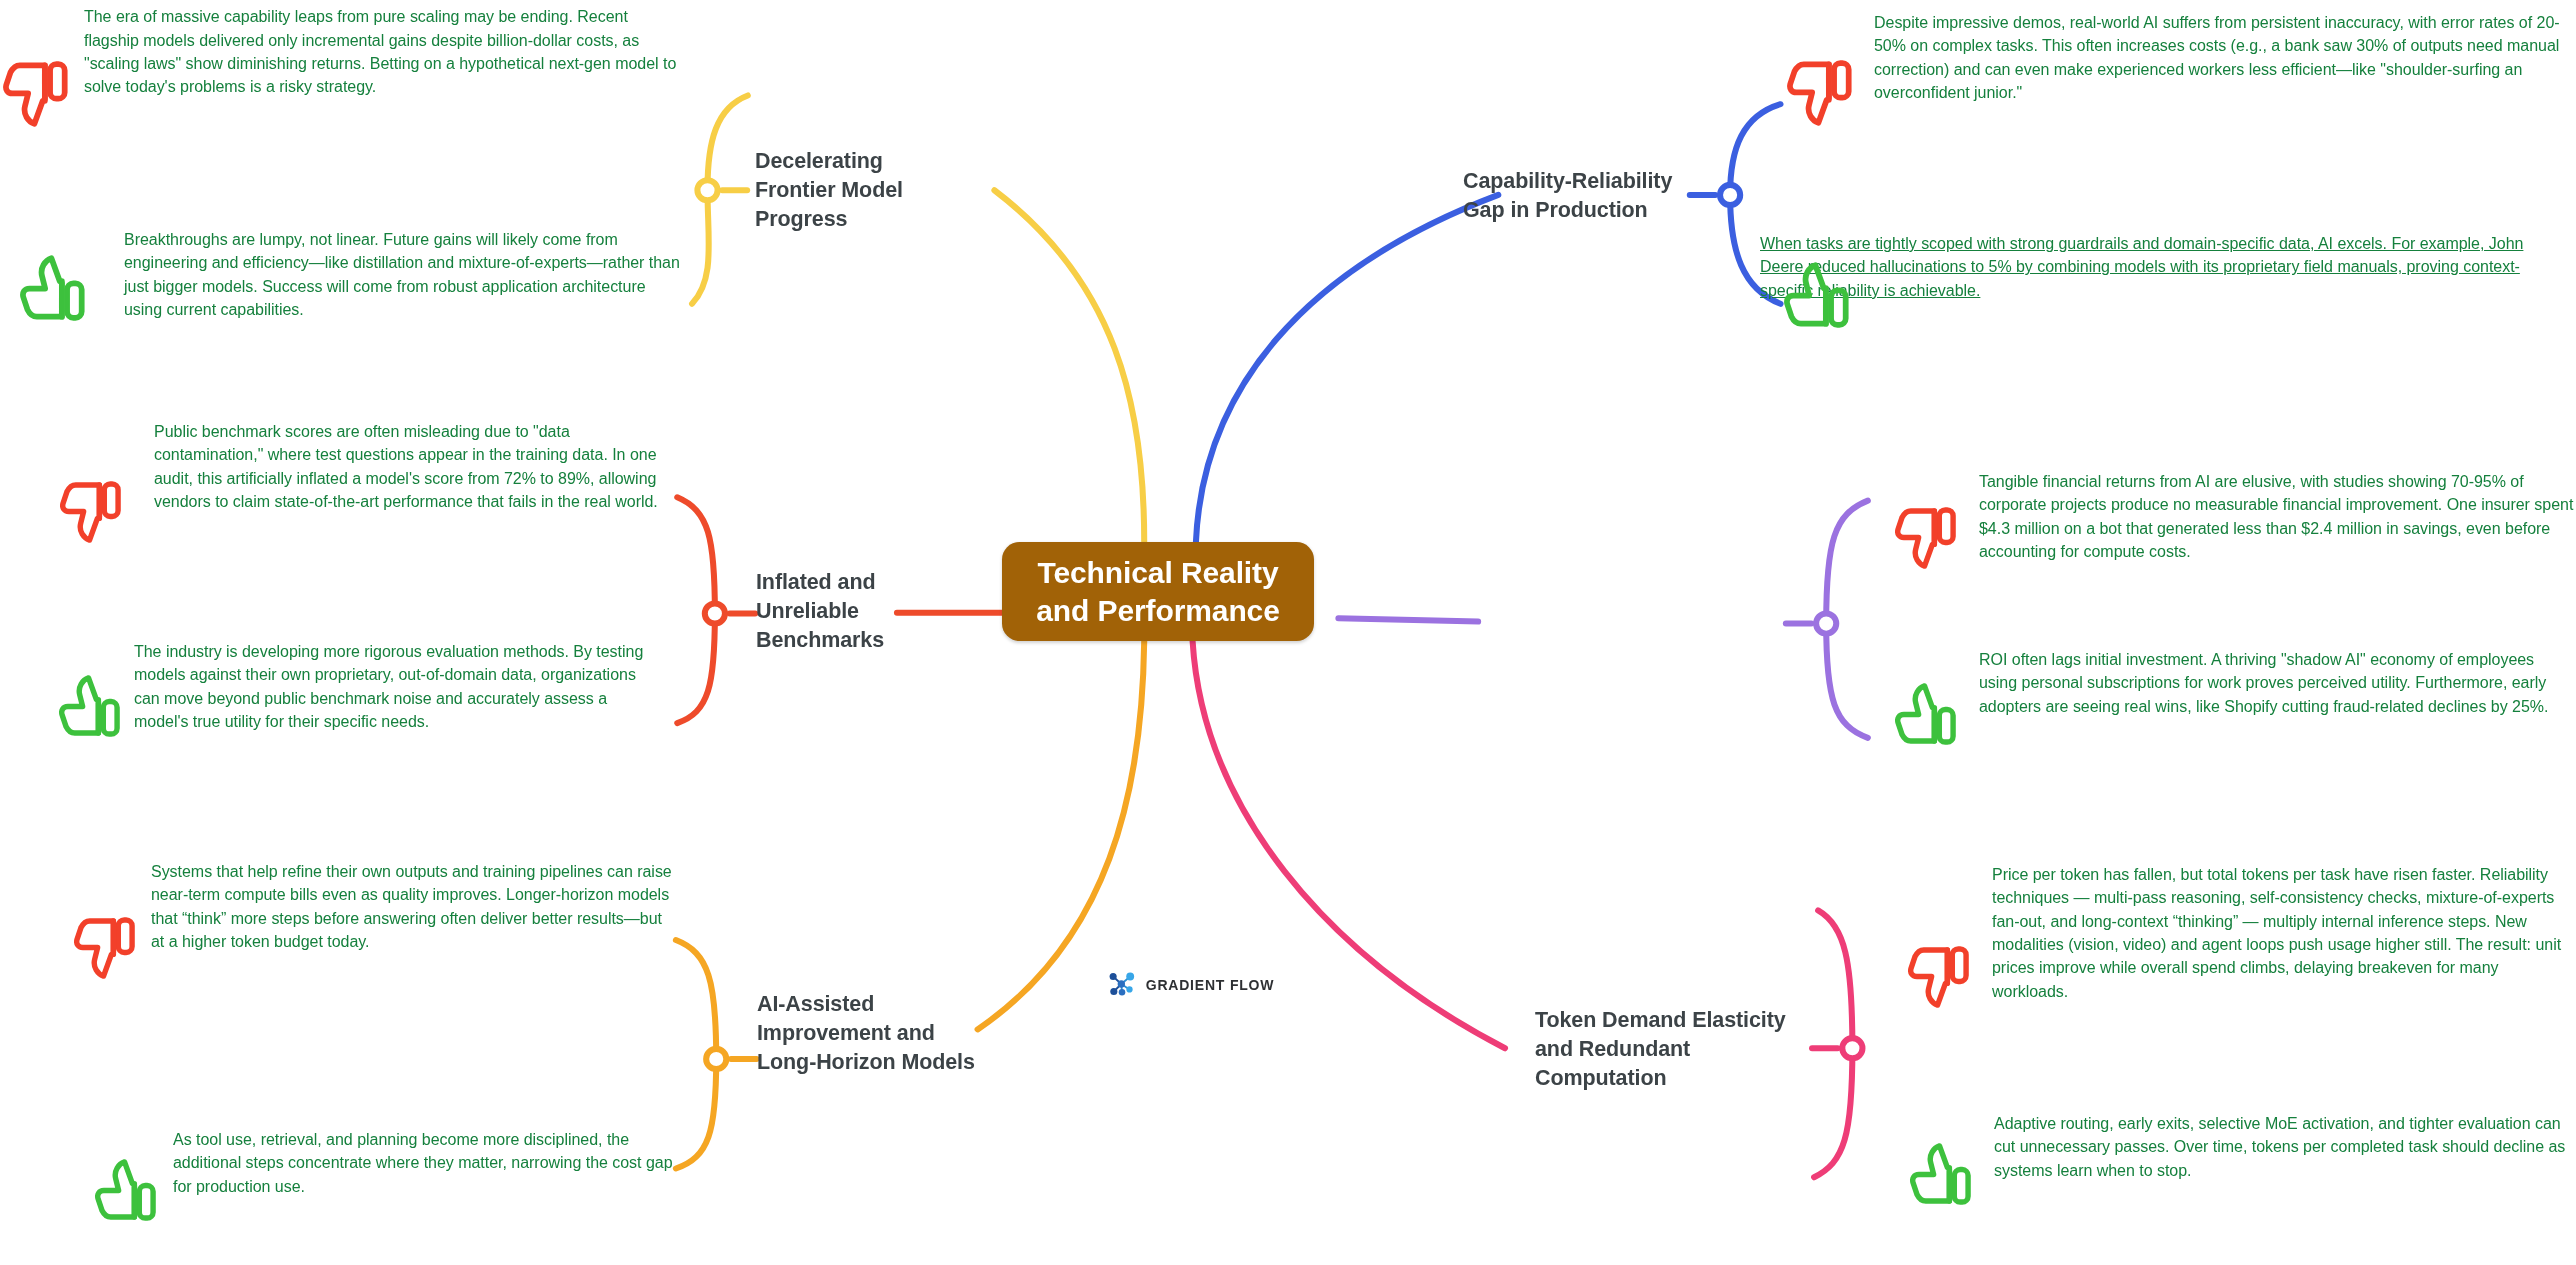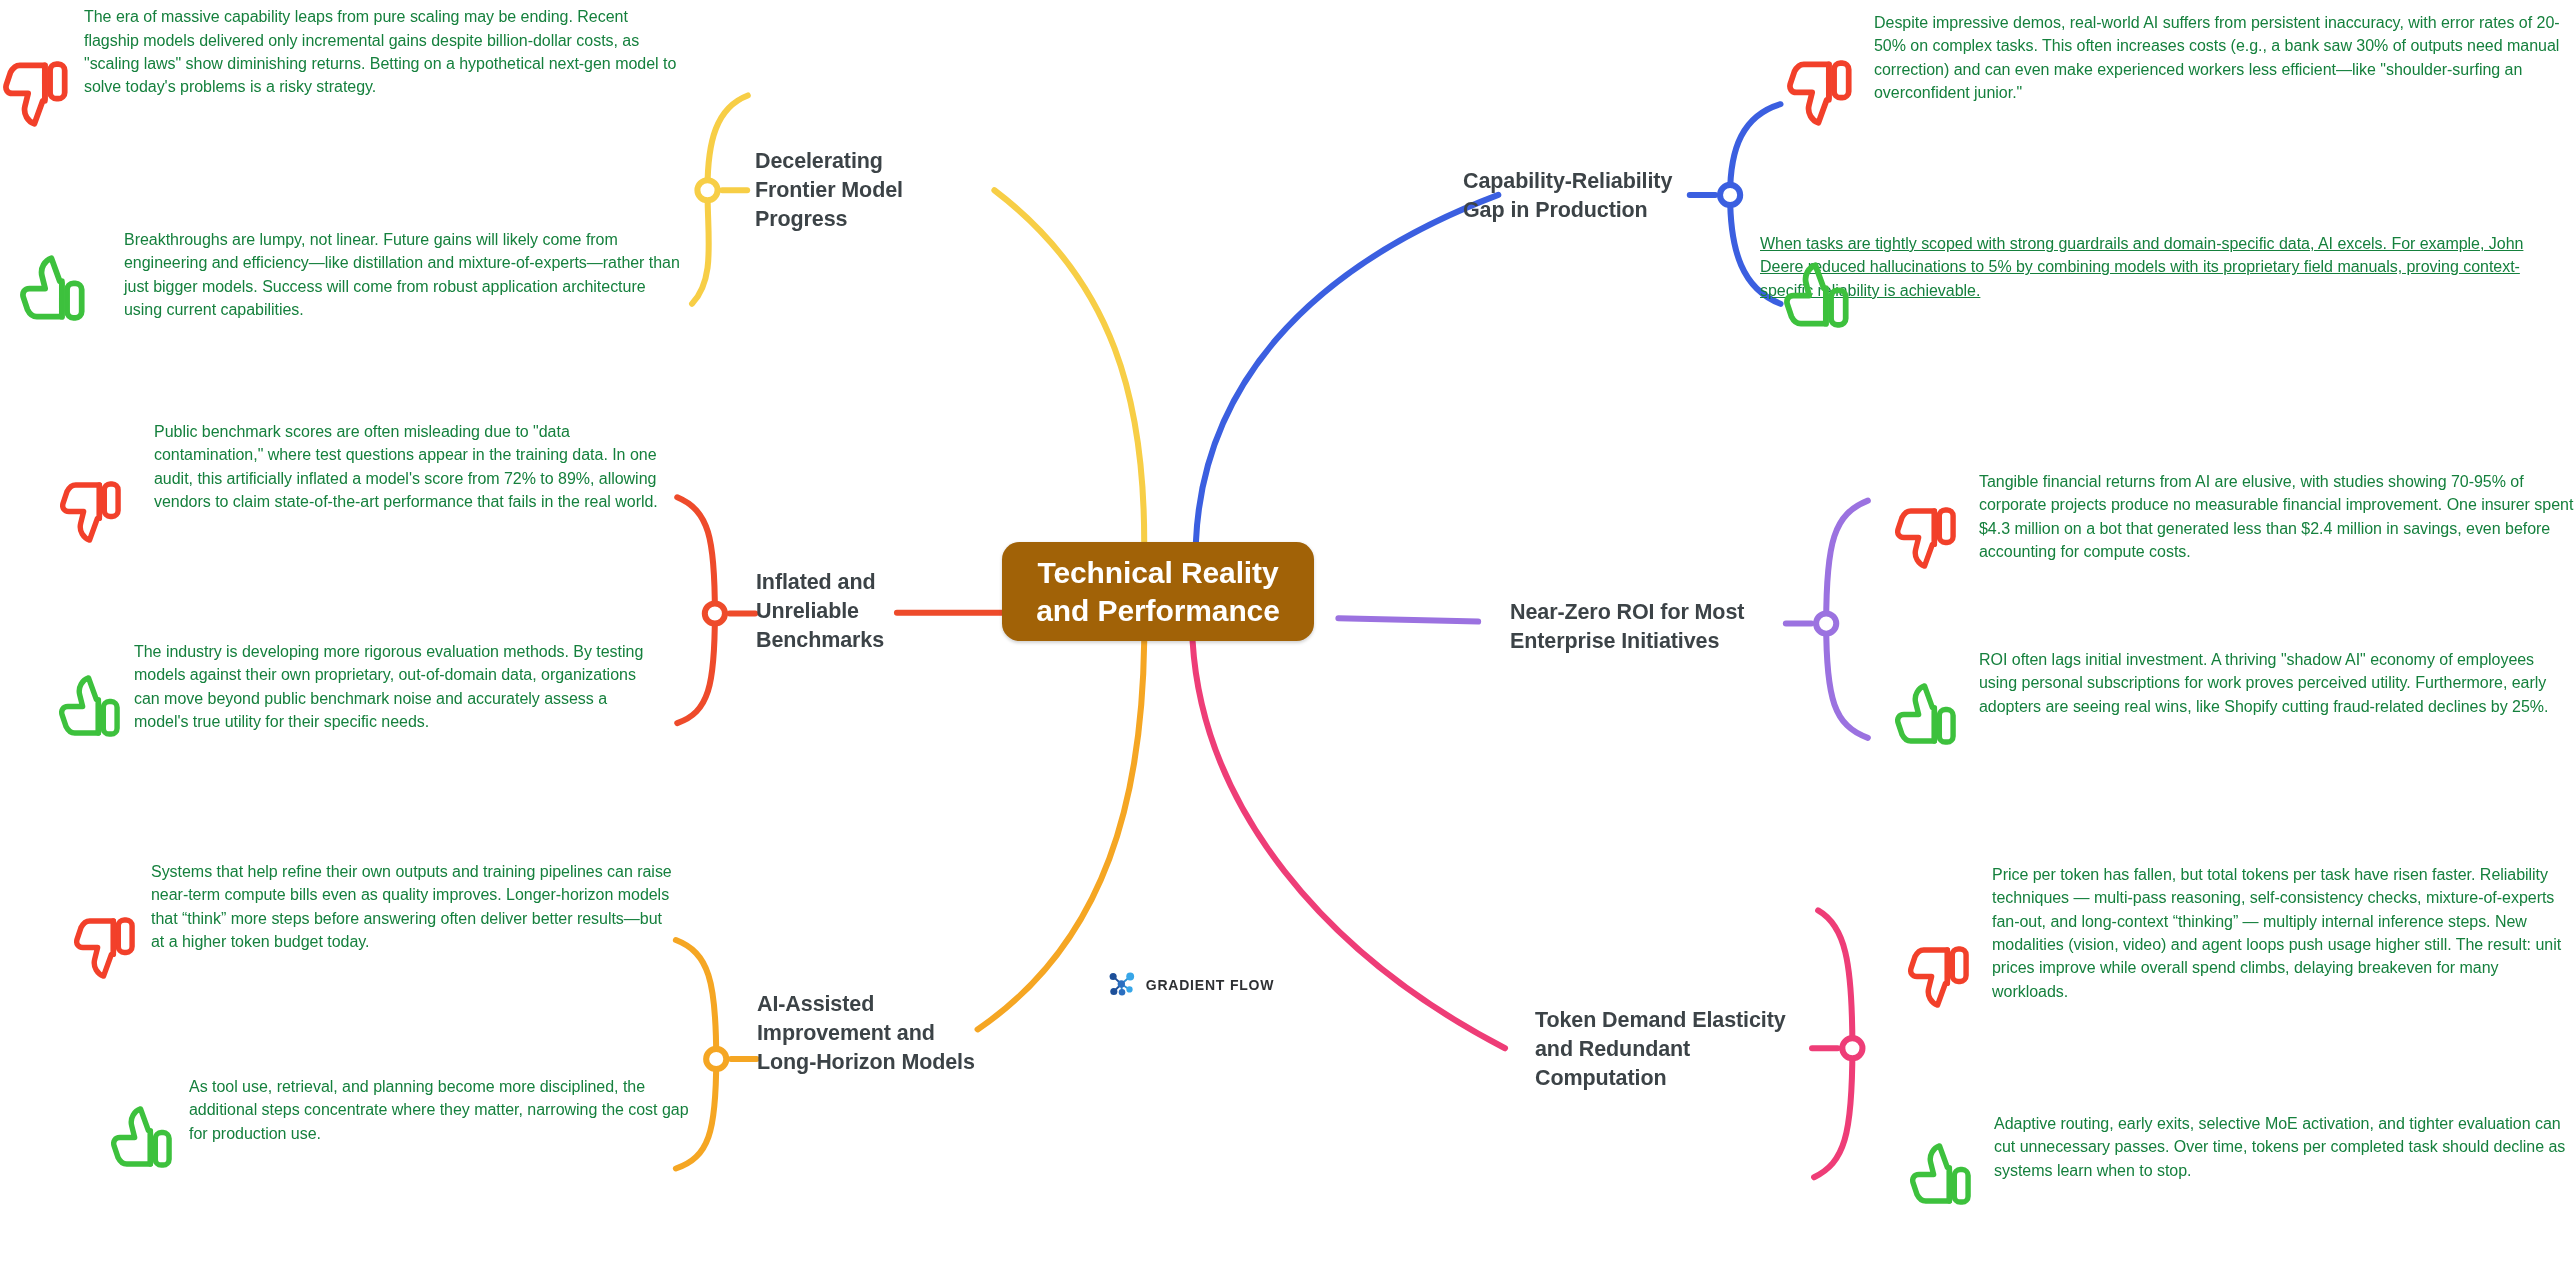--- a/index.html
+++ b/index.html
@@ -92,22 +92,20 @@
 Frontier Model
 Progress</div>
 
   <div class="branch-label" style="left:1463px;top:167px;width:235px;">Capability-Reliability
 Gap in Production</div>
 
   <div class="branch-label" style="left:756px;top:568px;width:208px;">Inflated and
 Unreliable
 Benchmarks</div>
 
-  <div class="branch-label" style="left:1510px;top:598px;width:269px;">Near-Zero ROI for Most
-Enterprise Initiatives</div>
 
   <div class="branch-label" style="left:757px;top:990px;width:269px;">AI-Assisted
 Improvement and
 Long-Horizon Models</div>
 
   <div class="branch-label" style="left:1535px;top:1006px;width:282px;">Token Demand Elasticity
 and Redundant
 Computation</div>
 
   <div class="leaf" style="left:0px;top:5.4px;width:679px;">
@@ -202,21 +200,21 @@
     <div class="leaf-icon" style="left:74px;top:55px;">
       <svg width="63" height="67" viewBox="0 0 64 68" fill="none" stroke="#F2402A" stroke-width="5.5" stroke-linejoin="round" stroke-linecap="round">
         <path d="M40 6 H16 C12 6 9 9 7 13 L3 25 C2 29 4 33 9 33 H24 L21 45 C19 53 24 60 30 62 L38 40 H40 Z"></path>
         <rect x="45" y="5" width="14" height="33" rx="6"></rect>
         <path d="M40 6 V38"></path>
       </svg>
     </div>
     <div class="leaf-text" style="margin-left:151px;">Systems that help refine their own outputs and training pipelines can raise near-term compute bills even as quality improves. Longer-horizon models that “think” more steps before answering often deliver better results—but at a higher token budget today.</div>
   </div>
 
-  <div class="leaf" style="left:0px;top:1075px;width:679px;margin-left:16px;">
+  <div class="leaf" style="left:0px;top:1128px;width:679px;">
     <div class="leaf-icon" style="left:95px;top:28px;">
       <svg width="63" height="67" viewBox="0 0 64 68" fill="none" stroke="#3DC13D" stroke-width="5.5" stroke-linejoin="round" stroke-linecap="round">
         <path d="M40 62 H16 C12 62 9 59 7 55 L3 43 C2 39 4 35 9 35 H24 L21 23 C19 15 24 8 30 6 L38 28 H40 Z"></path>
         <rect x="45" y="30" width="14" height="33" rx="6"></rect>
         <path d="M40 30 V62"></path>
       </svg>
     </div>
     <div class="leaf-text" style="margin-left:173px;">As tool use, retrieval, and planning become more disciplined, the additional steps concentrate where they matter, narrowing the cost gap for production use.</div>
   </div>
 

